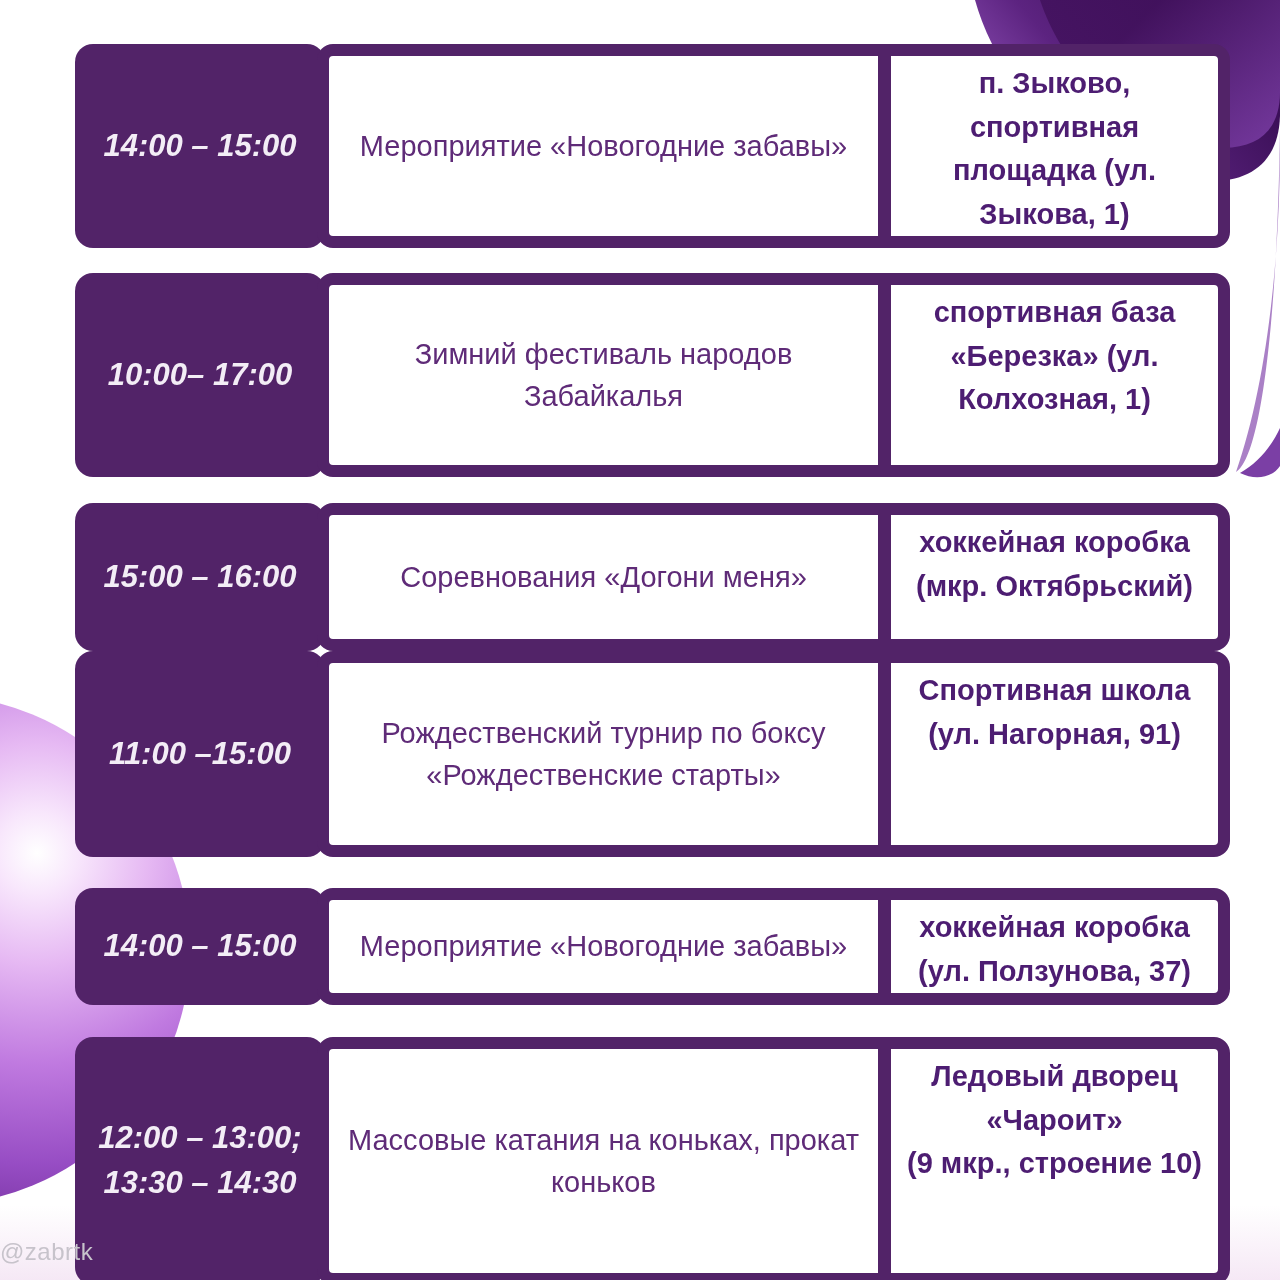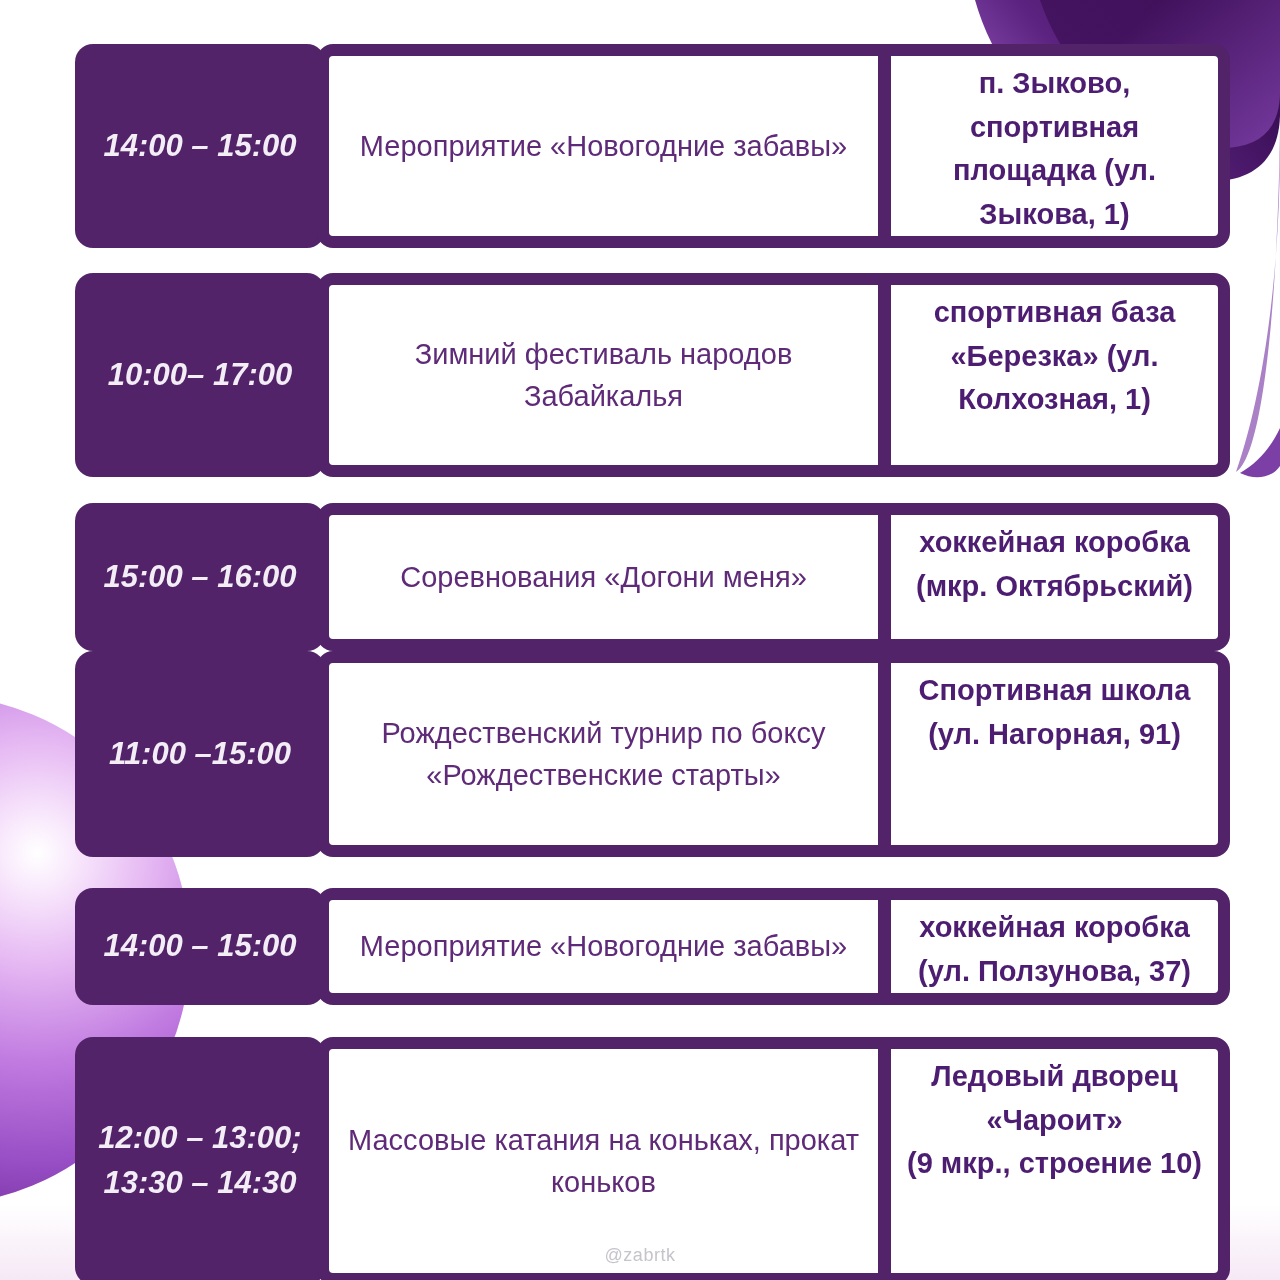--- a/index.html
+++ b/index.html
@@ -46,22 +46,22 @@
     padding:6px 18px;box-sizing:border-box;
   }
   .divider{flex:0 0 13px;background:#522368;}
   .location-cell{
     flex:0 0 327px;display:flex;align-items:flex-start;justify-content:center;
     color:#4d1d72;font-size:29px;font-weight:bold;line-height:1.5;
     text-align:center;white-space:pre-line;padding:6px 12px;box-sizing:border-box;
   }
   
   .footer{
-    position:absolute;left:0;bottom:14px;width:100%;text-align:center;z-index:2;
-    color:#c7c3cb;font-size:18px;letter-spacing:0.5px;
+    position:absolute;left:0;bottom:14px;width:100%;z-index:2;
+    color:#c7c3cb;font-size:24px;letter-spacing:0.5px;
   }
 </style>
 </head>
 <body>
 
 <div class="canvas">
 
   <div class="deco sphere"></div>
 
   <svg class="deco blob-svg" viewBox="0 0 1280 1280" xmlns="http://www.w3.org/2000/svg" aria-hidden="true">

